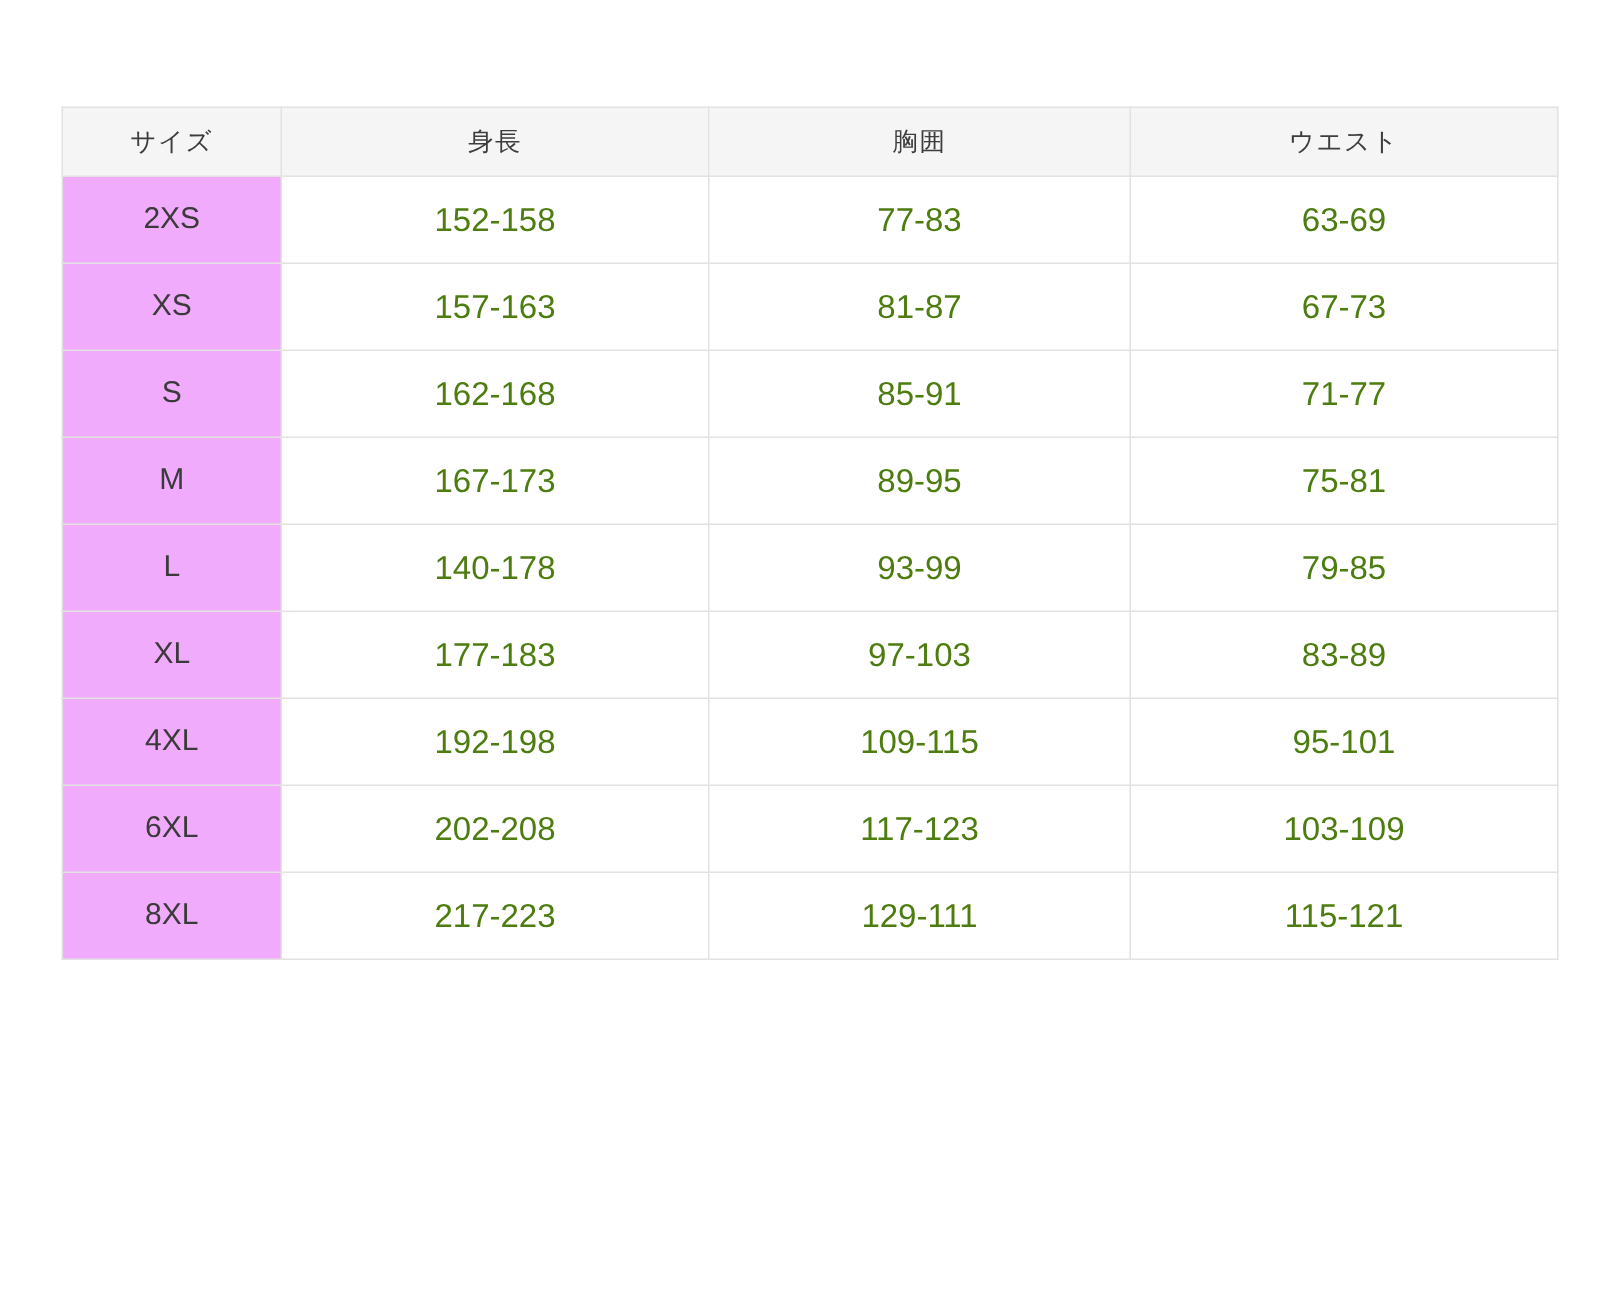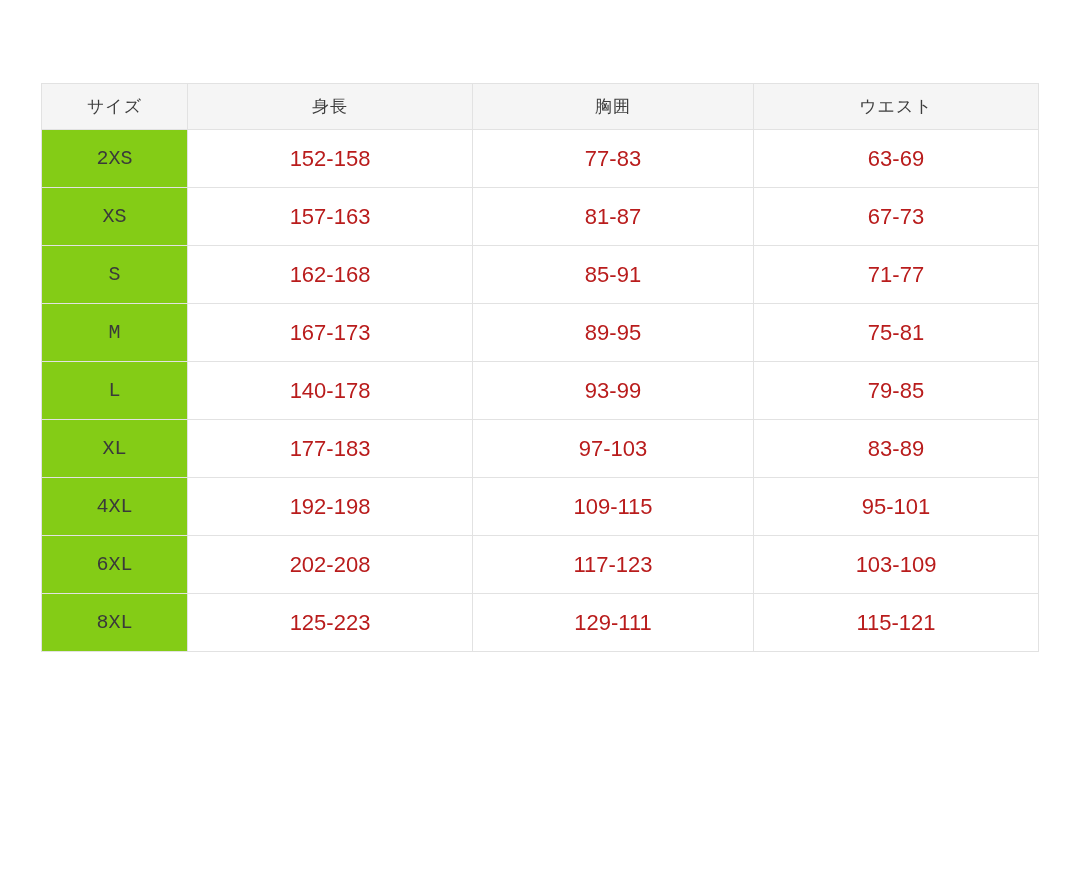--- a/index.html
+++ b/index.html
@@ -27,21 +27,21 @@
     font-size: 29px;
     line-height: 38px;
     font-weight: 700;
     color: #171717;
     letter-spacing: 0.5px;
     white-space: nowrap;
   }
   .table-wrap {
     position: absolute;
     left: 41px;
-    top: 83px;
+    top: 71px;
     width: 997px;
   }
   table.size-table {
     border-collapse: collapse;
     width: 997px;
     table-layout: fixed;
   }
   table.size-table th,
   table.size-table td {
     border: 1px solid #e2e2e2;
@@ -53,27 +53,26 @@
   table.size-table thead th {
     height: 45px;
     background: #f5f5f5;
     font-size: 17px;
     color: #3d3d3d;
     letter-spacing: 1px;
   }
   table.size-table tbody td {
     height: 57px;
     font-size: 22px;
-    color: #b91c1c;
+    color: #4d7c0f;
   }
   table.size-table tbody td.size-col {
-    background: #84cc16;
+    background: #f0abfc;
     font-size: 20px;
     color: #3a3a3a;
-    font-family: Liberation Mono, monospace;
   }
   col.c0 { width: 146px; }
   col.c1 { width: 285px; }
   col.c2 { width: 281px; }
   col.c3 { width: 285px; }
 </style>
 </head>
 <body>
 
 <div class="page">
@@ -139,21 +138,21 @@
           <td>95-101</td>
         </tr>
         <tr>
           <td class="size-col">6XL</td>
           <td>202-208</td>
           <td>117-123</td>
           <td>103-109</td>
         </tr>
         <tr>
           <td class="size-col">8XL</td>
-          <td>125-223</td>
+          <td>217-223</td>
           <td>129-111</td>
           <td>115-121</td>
         </tr>
       </tbody>
     </table>
   </div>
 
 </div>
 
 </body></html>

